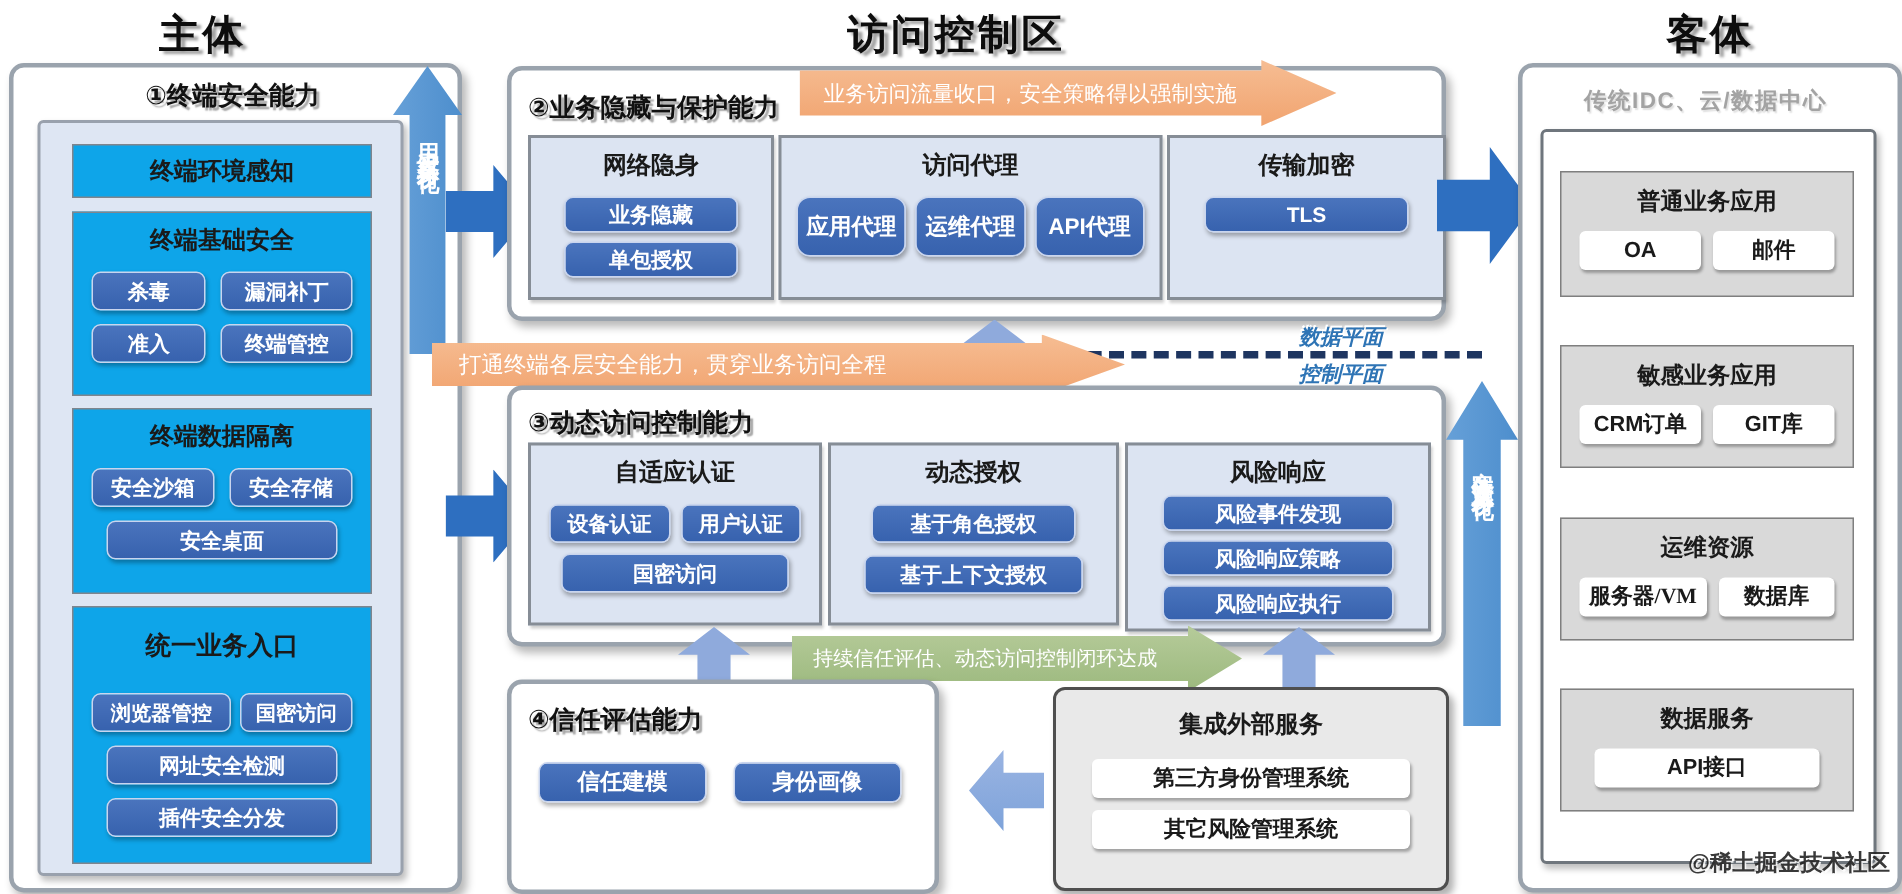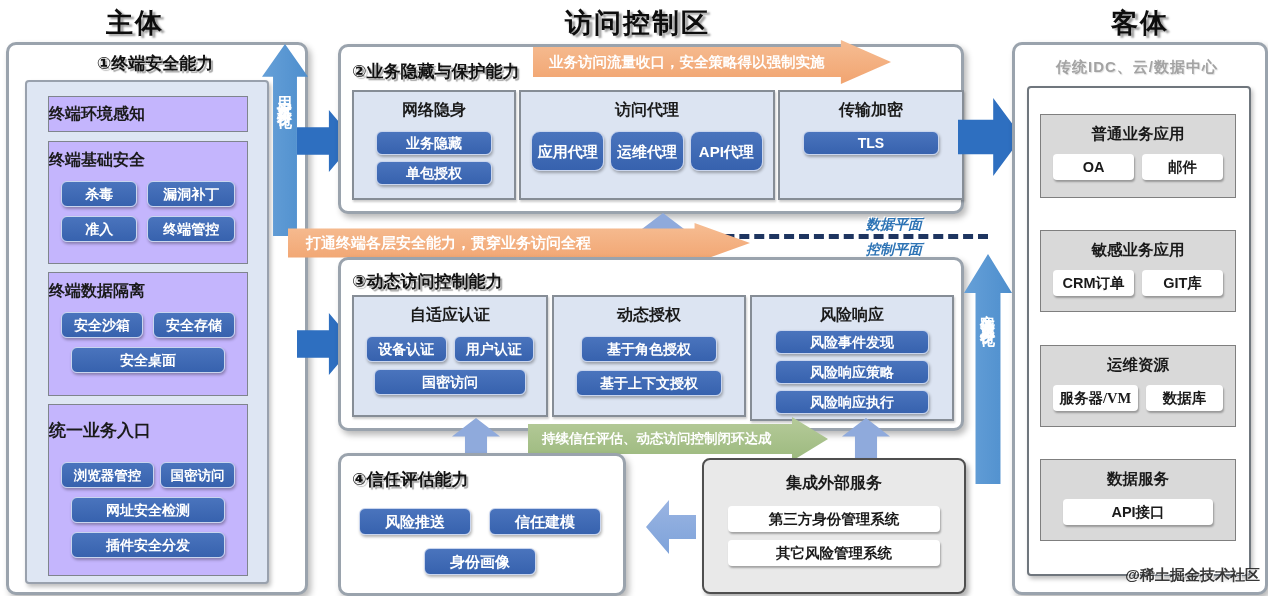--- a/index.html
+++ b/index.html
@@ -11,21 +11,21 @@
        text-shadow:3px 2px 2px #9e9e9e;letter-spacing:2px;}
   
   .box{background:#fff;border:3px solid #9aa3ad;border-radius:10px;
        box-shadow:3px 4px 6px rgba(0,0,0,.28), inset 0 0 0 2px #fff;}
   
   .ntitle{font-size:17px;font-weight:bold;color:#111;text-shadow:2px 2px 1px #a6a6a6;white-space:nowrap;}
   
   .bluepanel{background:#dee6f3;border:2px solid #99a1ad;border-radius:4px;
              box-shadow:2px 3px 4px rgba(0,0,0,.25);}
   
-  .lsec{background:#c4b5fd;border:1.5px solid #7f858d;display:flex;flex-direction:column;}
+  .lsec{background:#0ea5e9;border:1.5px solid #7f858d;display:flex;flex-direction:column;align-items:center;}
   .grp{background:#dce4f2;border:2px solid #868d96;display:flex;flex-direction:column;align-items:center;
        box-shadow:1px 2px 2px rgba(0,0,0,.2);}
   .gtitle{font-size:16px;font-weight:bold;color:#1a1a1a;margin:8px 0 10px;white-space:nowrap;}
   .brow{display:flex;justify-content:center;gap:10px;width:100%;padding:0 12px;box-sizing:border-box;margin-bottom:9px;}
   
   .bbtn{background:linear-gradient(180deg,#4a74bd,#3762ae);border:1px solid #c9d5ee;border-radius:6px;
         color:#fff;font-weight:bold;font-size:14px;text-align:center;line-height:25px;height:26px;
         box-shadow:1px 2px 3px rgba(0,0,0,.3);white-space:nowrap;overflow:hidden;box-sizing:border-box;}
   
   .graysec{background:#d9d9d9;border:1.5px solid #7f7f7f;display:flex;flex-direction:column;align-items:center;}
@@ -39,21 +39,21 @@
   .uparrow{background:#8faadc;clip-path:polygon(50% 0,100% 44%,73% 44%,73% 100%,27% 100%,27% 44%,0 44%);
            filter:drop-shadow(1px 1px 1px rgba(0,0,0,.3));}
   .larrow{background:linear-gradient(180deg,#9ab4e2,#7ea3da);
           clip-path:polygon(0 50%,46% 0,46% 28%,100% 28%,100% 72%,46% 72%,46% 100%);
           filter:drop-shadow(1px 2px 2px rgba(0,0,0,.3));}
   .varrow{clip-path:polygon(50% 0,100% 17%,76% 17%,76% 100%,24% 100%,24% 17%,0 17%);
           display:flex;justify-content:center;filter:drop-shadow(2px 2px 2px rgba(0,0,0,.3));}
   .vtext{writing-mode:vertical-rl;text-orientation:upright;color:#fff;font-weight:bold;font-size:15px;
          letter-spacing:3px;line-height:1;}
   .banner{clip-path:polygon(0 16%,86% 16%,86% 0,100% 50%,86% 100%,86% 84%,0 84%);
-          display:flex;align-items:center;color:#fff;font-weight:bold;
+          display:flex;align-items:center;color:#fff;font-weight:normal;
           filter:drop-shadow(2px 2px 2px rgba(0,0,0,.25));}
   .dashline{border-top:5px dashed #1e3560;}
   .plane{font-size:14px;font-weight:bold;font-style:italic;color:#2e74b5;
          text-shadow:1px 1px 0 #fff,-1px -1px 0 #fff;white-space:nowrap;}
   .extbox{background:#e9e9e9;border:2px solid #4f4f4f;border-radius:8px;
           box-shadow:3px 4px 5px rgba(0,0,0,.3);display:flex;flex-direction:column;align-items:center;}
   .watermark{font-size:15px;font-weight:bold;color:rgba(35,35,35,.9);
              text-shadow:1px 1px 0 rgba(255,255,255,.85);text-align:right;}
   .subtle{font-size:15px;font-weight:bold;color:#a3a3a3;text-align:center;letter-spacing:1px;
           text-shadow:1px 1px 1px #e0e0e0;white-space:nowrap;}
@@ -204,21 +204,20 @@
 
   <div class="abs uparrow" style="left:452px;top:418px;width:48px;height:42px;"></div>
   <div class="abs uparrow" style="left:842px;top:418px;width:48px;height:42px;"></div>
   <div class="abs banner" style="left:528px;top:417px;width:286px;height:44px;background:linear-gradient(180deg,#b6cb9a,#9cb97e);font-size:13.5px;padding-left:14px;clip-path:polygon(0 16%,88% 16%,88% 0,100% 50%,88% 100%,88% 84%,0 84%);">
     <span>持续信任评估、动态访问控制闭环达成</span>
   </div>
 
   <div class="abs box" style="left:338px;top:453px;width:282px;height:137px;"></div>
   <div class="abs ntitle" style="left:352px;top:468px;">④信任评估能力</div>
   <div class="abs" style="left:352px;top:508px;width:256px;display:flex;flex-wrap:wrap;gap:13px 18px;justify-content:center;">
-    <div class="bbtn" style="width:112px;height:27px;line-height:26px;font-size:15px;">风险推送</div>
     <div class="bbtn" style="width:112px;height:27px;line-height:26px;font-size:15px;">信任建模</div>
     <div class="bbtn" style="width:112px;height:27px;line-height:26px;font-size:15px;">身份画像</div>
   </div>
 
   <div class="abs larrow" style="left:646px;top:500px;width:50px;height:54px;"></div>
 
   <div class="abs extbox" style="left:702px;top:458px;width:260px;height:132px;">
     <div style="font-size:16px;font-weight:bold;color:#1a1a1a;margin:13px 0 12px;">集成外部服务</div>
     <div class="wpill" style="width:212px;margin-bottom:8px;">第三方身份管理系统</div>
     <div class="wpill" style="width:212px;">其它风险管理系统</div>

